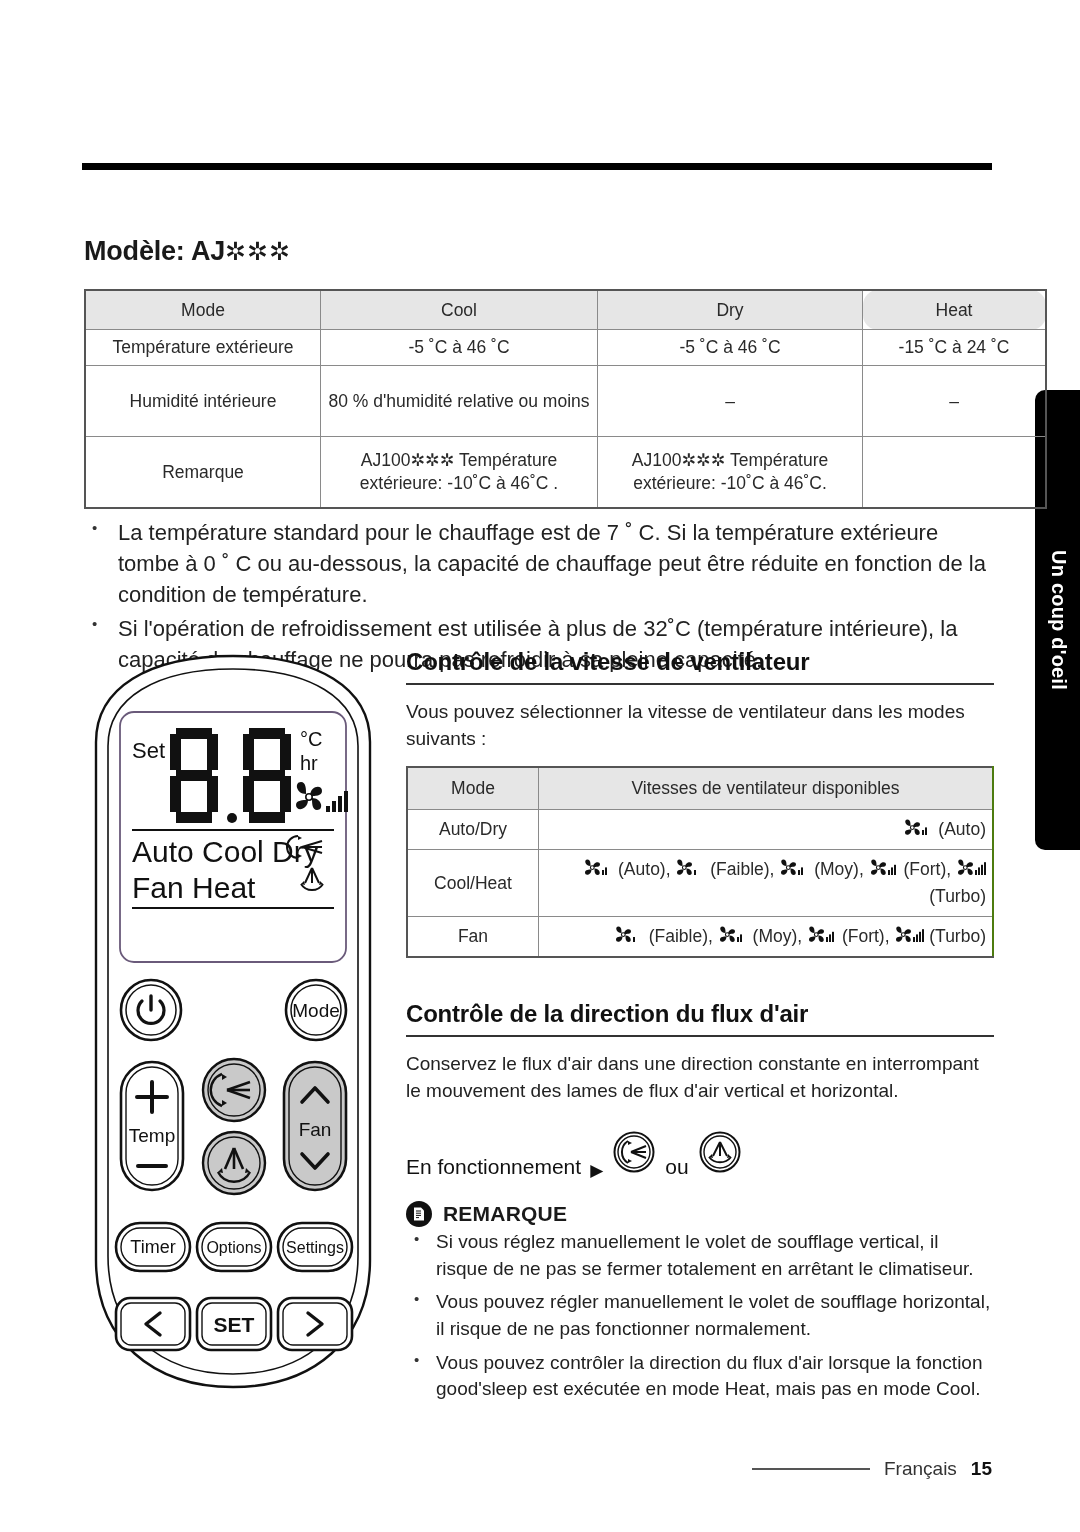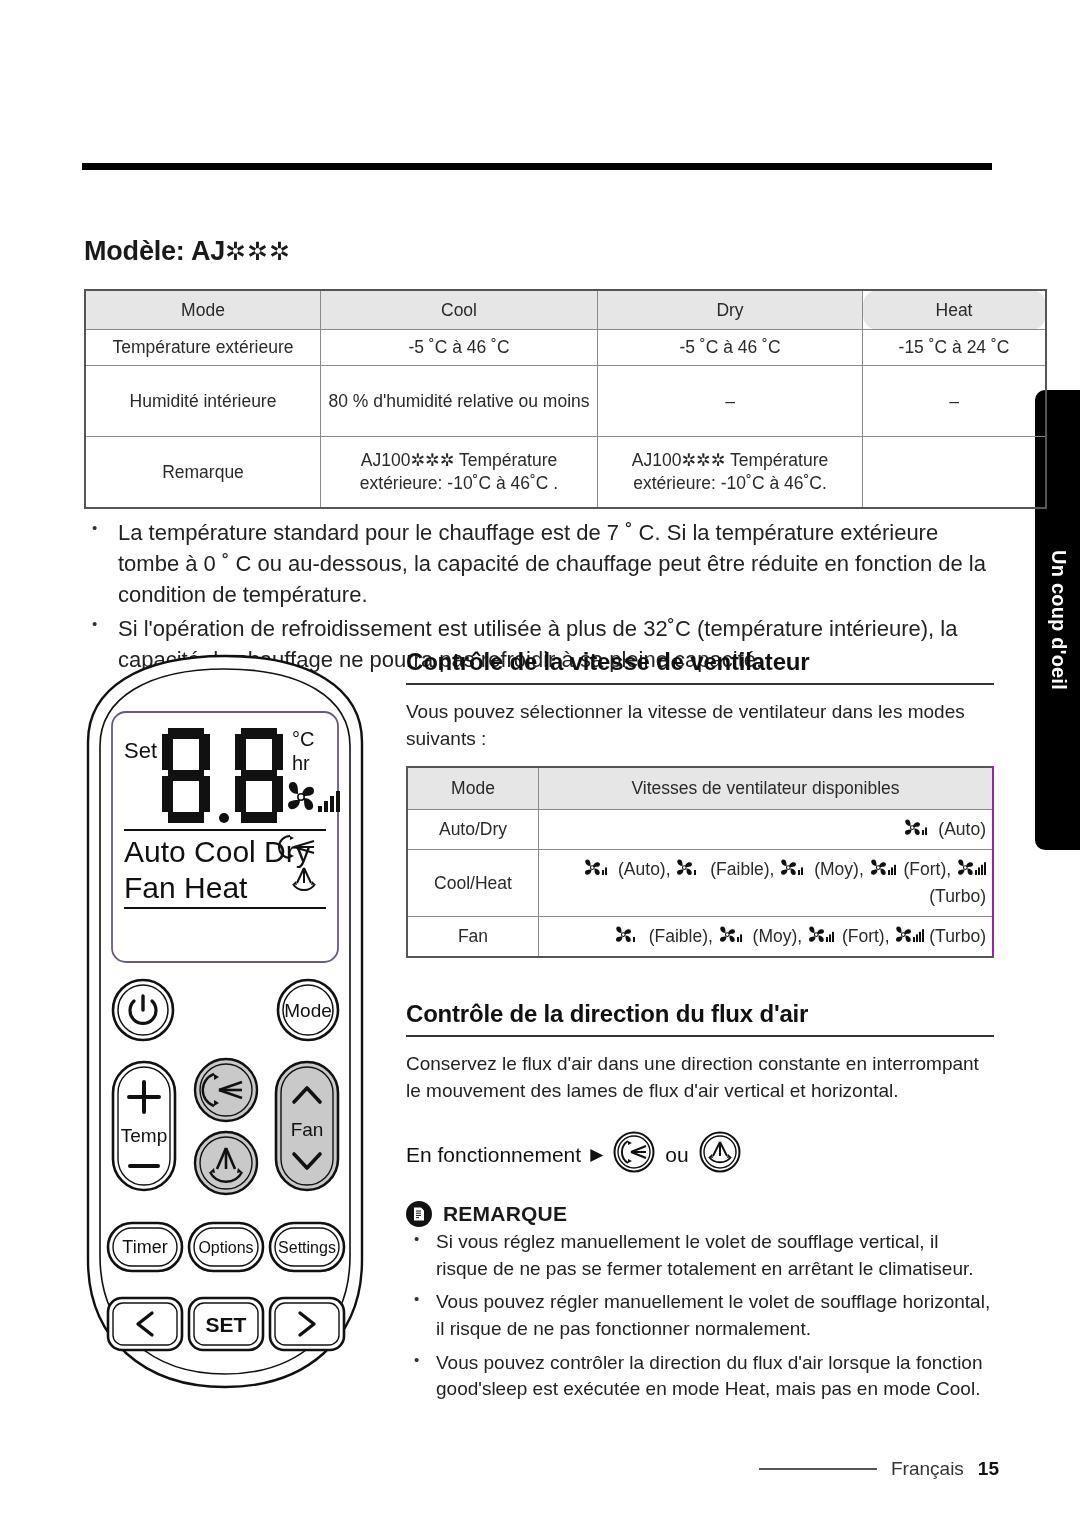--- a/index.html
+++ b/index.html
@@ -150,31 +150,31 @@
     margin-top: 14px;
   }
   .fan-table thead td {
     background: #e6e6e6;
     border-top: 2px solid #555;
     padding-top: 9px;
     padding-bottom: 9px;
   }
   .fan-table tbody tr:last-child td { border-bottom: 2px solid #555; }
   .fan-table td:first-child { border-left: 2px solid #555; }
-  .fan-table td:last-child { border-right: 2px solid #a21caf; }
+  .fan-table td:last-child { border-right: 2px solid #4d7c0f; }
   .fan-table .m { width: 118px; }
   .fan-table .v {
     text-align: right;
     padding-left: 12px;
     line-height: 1.55;
   }
 
   .oper-line {
     display: flex;
-    align-items: center;
+    align-items: flex-end;
     gap: 9px;
     font-size: 21px;
     color: #111;
     margin-top: 26px;
   }
   .tri { font-size: 17px; line-height: 1; }
 
   .remarque-head {
     display: flex;
     align-items: center;
@@ -191,38 +191,38 @@
     display: inline-flex;
     align-items: center;
     justify-content: center;
   }
   .bullets.b2 { position: static; width: 588px; margin-top: 2px; font-size: 19px; }
   .bullets.b2 .bullet { padding-left: 30px; margin-bottom: 7px; }
 
   
   .footer {
     position: absolute;
-    right: 81px;
+    right: 88px;
     bottom: 52px;
     display: flex;
     align-items: center;
     gap: 14px;
     font-size: 19px;
     color: #333;
     justify-content: flex-end;
   }
   .footer-rule {
     width: 118px;
     height: 1.5px;
     background: #555;
   }
   .footer-page { font-weight: bold; color: #111; }
 
   
-  .remote { position: absolute; left: 80px; top: 650px; width: 290px; height: 745px; }
+  .remote { position: absolute; left: 88px; top: 650px; width: 290px; height: 745px; }
   .remote svg { display: block; }
 </style>
 </head>
 <body>
 
 <div class="page">
 
   <div class="top-rule"></div>
 
   <div class="side-tab">

